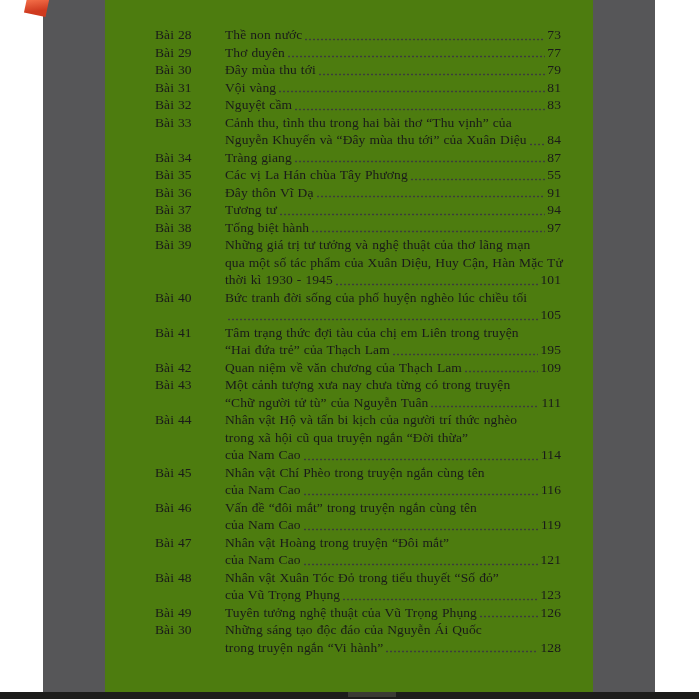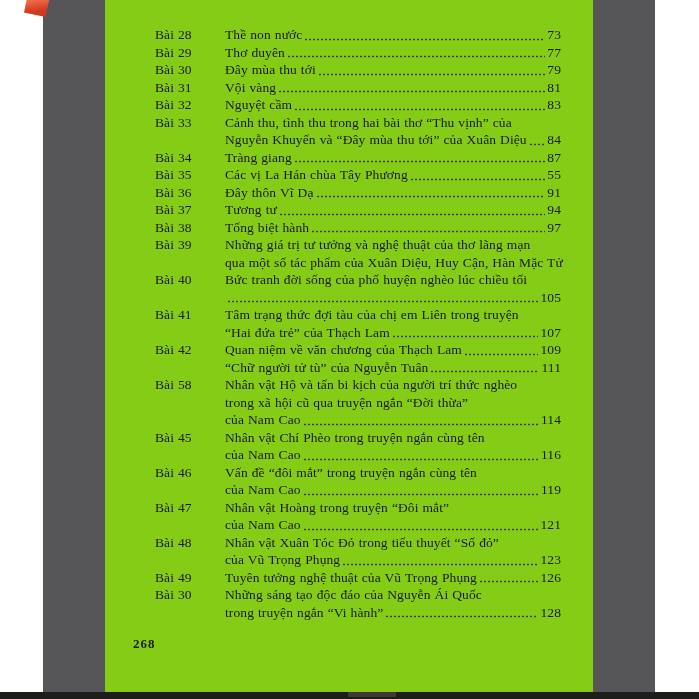--- a/index.html
+++ b/index.html
@@ -52,21 +52,21 @@
 </head>
 <body>
 
 <div class="stage">
 
   <div class="band band-left" style="background: rgb(86, 86, 88);"></div>
   <div class="band band-right" style="background: rgb(86, 86, 88);"></div>
 
   <div class="corner-badge" style="background: linear-gradient(160deg, rgb(240, 106, 69) 35%, rgb(207, 58, 31) 75%);"></div>
 
-  <div class="page" style="background: #84cc16; color: rgb(26, 26, 26);">
+  <div class="page" style="background: #4d7c0f; color: rgb(26, 26, 26);">
     <div class="toc">
         <div class="toc-row">
           <span class="toc-label">Bài 28</span>
           <span class="toc-title">Thề non nước</span>
           <span class="toc-leader"></span>
           <span class="toc-page">73</span>
         </div>
         <div class="toc-row">
           <span class="toc-label">Bài 29</span>
           <span class="toc-title">Thơ duyên</span>
@@ -133,52 +133,62 @@
         </div>
         <div class="toc-row">
           <span class="toc-label">Bài 39</span>
           <span class="toc-title fill">Những giá trị tư tưởng và nghệ thuật của thơ lãng mạn</span>
         </div>
         <div class="toc-row">
           <span class="toc-label"></span>
           <span class="toc-title fill">qua một số tác phẩm của Xuân Diệu, Huy Cận, Hàn Mặc Tử</span>
         </div>
         <div class="toc-row">
+          <span class="toc-label"></span>
+          <span class="toc-title">thời kì 1930 - 1945</span>
+          <span class="toc-leader"></span>
+          <span class="toc-page">101</span>
+        </div>
+        <div class="toc-row">
           <span class="toc-label">Bài 40</span>
           <span class="toc-title fill">Bức tranh đời sống của phố huyện nghèo lúc chiều tối</span>
         </div>
         <div class="toc-row">
           <span class="toc-label"></span>
           <span class="toc-leader"></span>
           <span class="toc-page">105</span>
         </div>
         <div class="toc-row">
           <span class="toc-label">Bài 41</span>
           <span class="toc-title fill">Tâm trạng thức đợi tàu của chị em Liên trong truyện</span>
         </div>
         <div class="toc-row">
           <span class="toc-label"></span>
           <span class="toc-title">“Hai đứa trẻ” của Thạch Lam</span>
           <span class="toc-leader"></span>
-          <span class="toc-page">107</span>
+          <span class="toc-page">195</span>
         </div>
         <div class="toc-row">
           <span class="toc-label">Bài 42</span>
           <span class="toc-title">Quan niệm về văn chương của Thạch Lam</span>
           <span class="toc-leader"></span>
           <span class="toc-page">109</span>
         </div>
         <div class="toc-row">
+          <span class="toc-label">Bài 43</span>
+          <span class="toc-title fill">Một cảnh tượng xưa nay chưa từng có trong truyện</span>
+        </div>
+        <div class="toc-row">
           <span class="toc-label"></span>
           <span class="toc-title">“Chữ người tử tù” của Nguyễn Tuân</span>
           <span class="toc-leader"></span>
           <span class="toc-page">111</span>
         </div>
         <div class="toc-row">
-          <span class="toc-label">Bài 58</span>
+          <span class="toc-label">Bài 44</span>
           <span class="toc-title fill">Nhân vật Hộ và tấn bi kịch của người trí thức nghèo</span>
         </div>
         <div class="toc-row">
           <span class="toc-label"></span>
           <span class="toc-title fill">trong xã hội cũ qua truyện ngắn “Đời thừa”</span>
         </div>
         <div class="toc-row">
           <span class="toc-label"></span>
           <span class="toc-title">của Nam Cao</span>
           <span class="toc-leader"></span>
@@ -234,20 +244,19 @@
           <span class="toc-label">Bài 30</span>
           <span class="toc-title fill">Những sáng tạo độc đáo của Nguyễn Ái Quốc</span>
         </div>
         <div class="toc-row">
           <span class="toc-label"></span>
           <span class="toc-title">trong truyện ngắn “Vi hành”</span>
           <span class="toc-leader"></span>
           <span class="toc-page">128</span>
         </div>
       </div>
-    <div class="folio">268</div>
   </div>
 
   <div class="bottom-bar" style="background: rgb(29, 29, 27);">
     <div class="segment"></div>
   </div>
 
 </div>
 
 </body></html>

